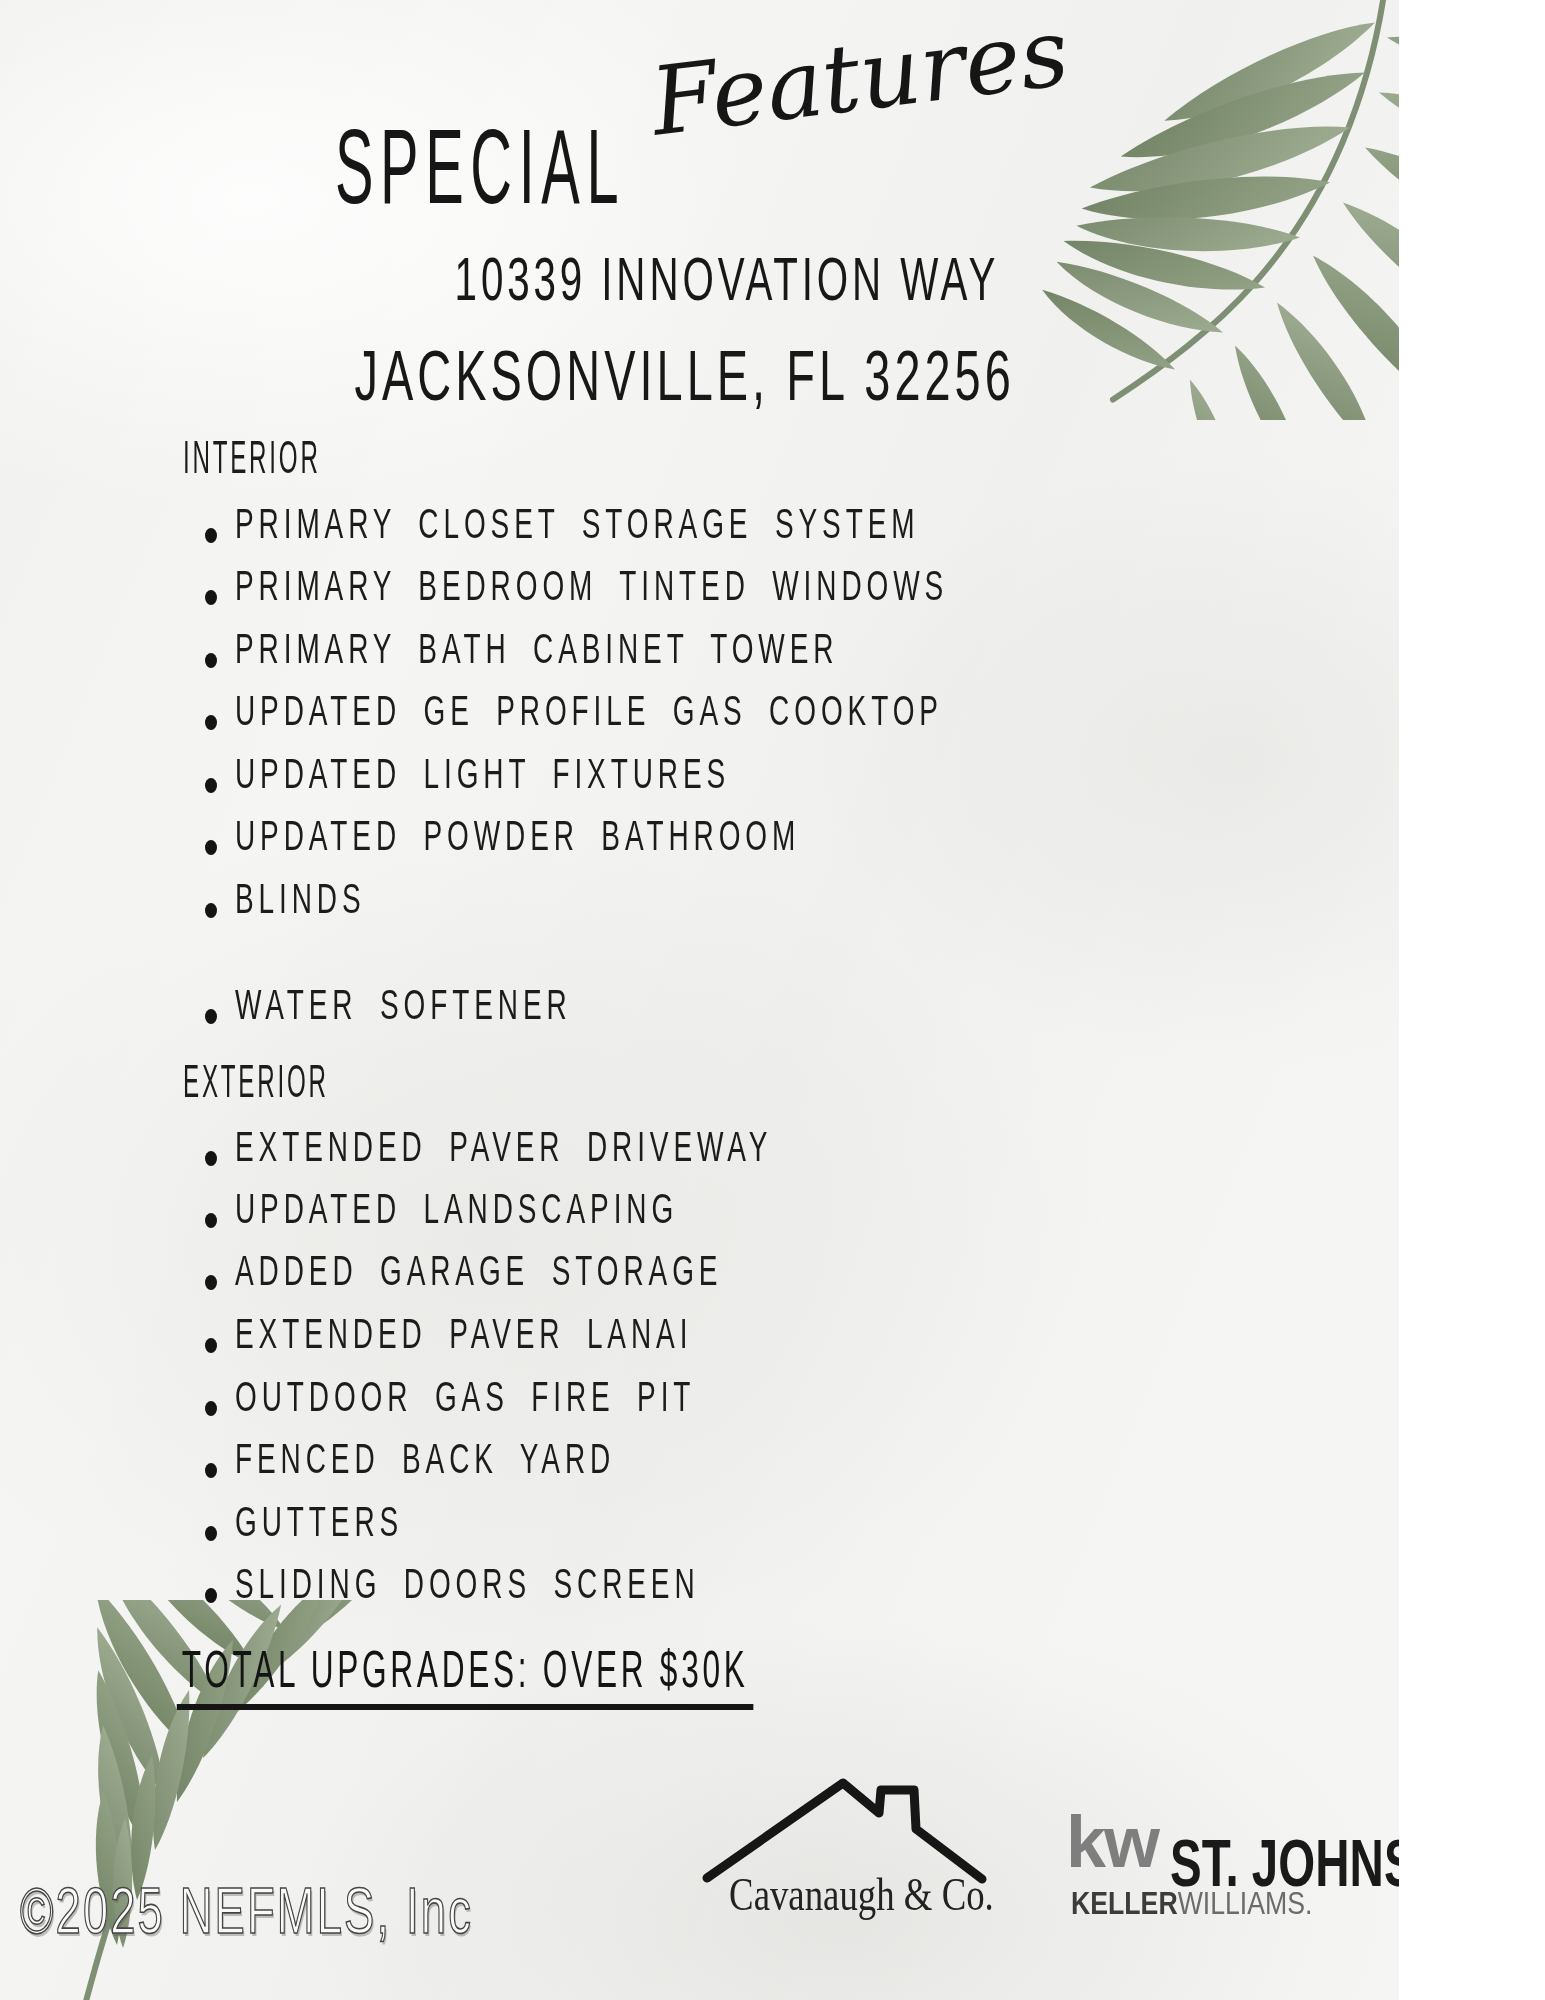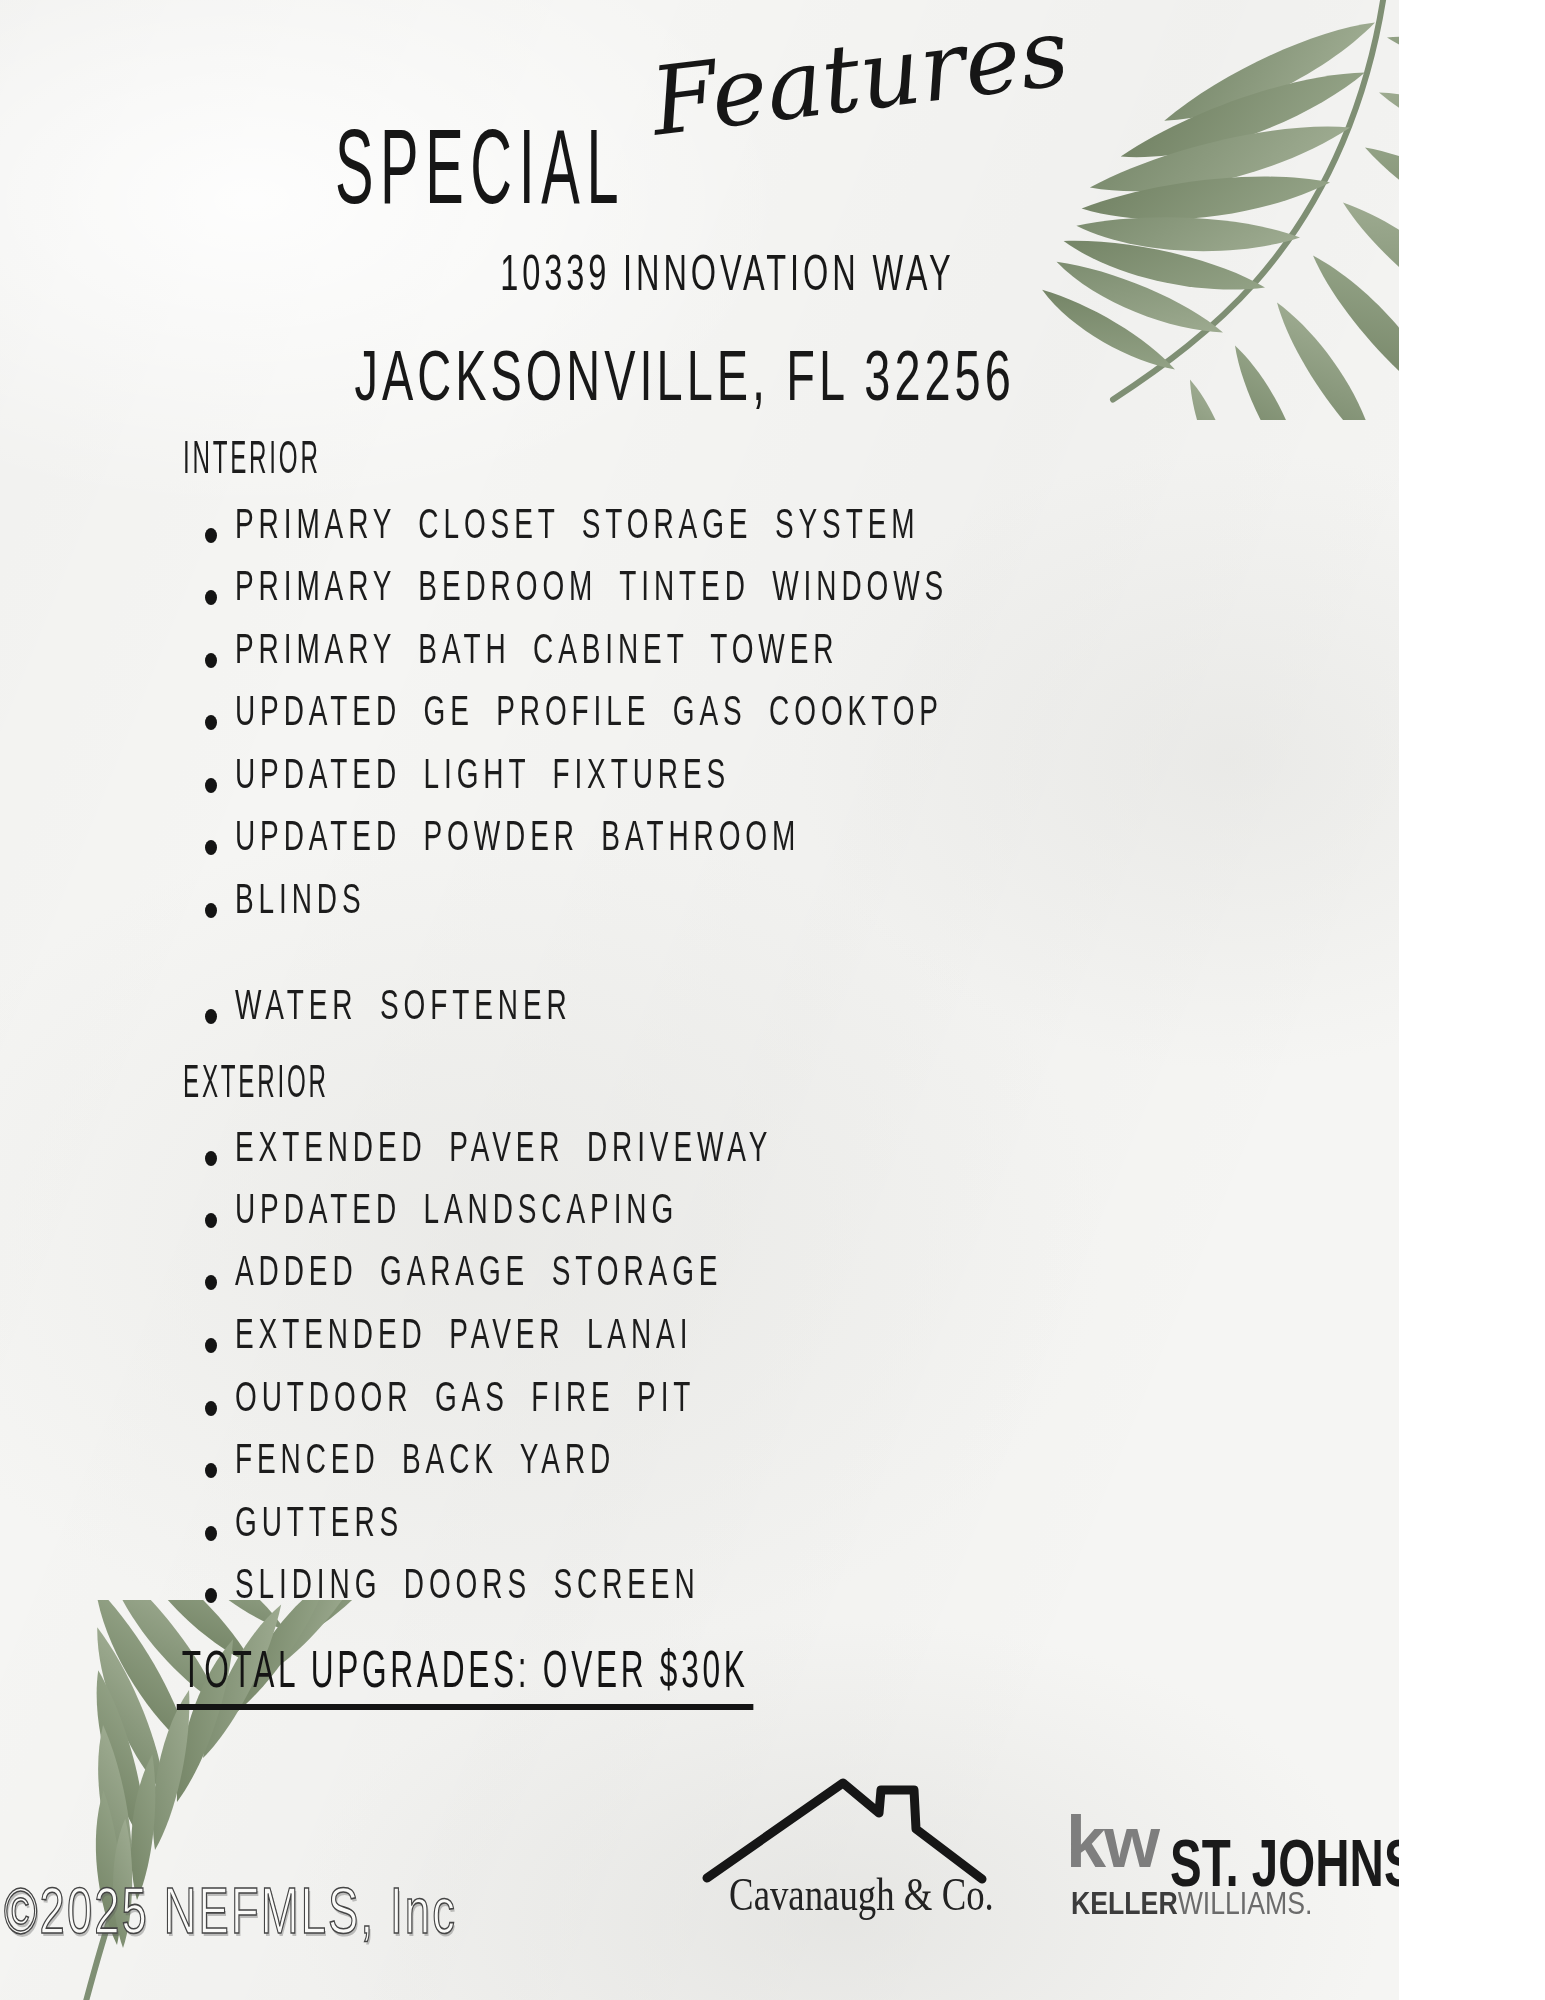--- a/index.html
+++ b/index.html
@@ -19,21 +19,21 @@
   .title-main{
     position:absolute;left:335px;top:114px;font-size:105px;line-height:1;
     letter-spacing:12px;transform:scale(0.55,1.0);transform-origin:0 0;color:#161616;
   }
   .title-script{
     position:absolute;left:652px;top:56px;font-family:"DejaVu Serif",serif;font-style:italic;
     font-size:94px;line-height:1;transform:rotate(-7deg);transform-origin:0 50%;color:#161616;
   }
   
   .addr{position:absolute;left:0;text-align:center;line-height:1;color:#181818;}
-  .addr-1{top:248px;width:1454px;font-size:50px;letter-spacing:6px;}
+  .addr-1{top:248px;width:1454px;font-size:62px;letter-spacing:6px;}
   .addr-1 > span{display:inline-block;transform:scale(0.65,1.0);transform-origin:50% 0;}
   .addr-2{top:341px;width:1370px;font-size:70px;letter-spacing:6px;}
   .addr-2 > span{display:inline-block;transform:scale(0.67,1.0);transform-origin:50% 0;}
   
   .heading{position:absolute;left:183px;font-size:44px;line-height:1;letter-spacing:5px;color:#1c1c1c;}
   .heading > span{display:inline-block;transform:scale(0.55,1.05);transform-origin:0 0;}
   .h-interior{top:434px;}
   .h-exterior{top:1058px;}
   .li{position:absolute;left:205px;height:44px;display:flex;align-items:flex-end;}
   .dot{width:12px;height:15px;border-radius:50%;background:#141414;margin-right:18px;flex:none;}
@@ -49,21 +49,21 @@
             font-family:"Liberation Serif",serif;font-size:46px;line-height:1;color:#222;}
   .cav-name > span{display:inline-block;transform:scale(0.8,1.0);transform-origin:50% 0;}
   .kw-mark{position:absolute;left:1066px;top:1806px;font-size:72px;font-weight:bold;line-height:1;color:#7e7e7e;letter-spacing:-2px;}
   .kw-office{position:absolute;left:1170px;top:1830px;font-size:66px;font-weight:bold;line-height:1;color:#1a1a1a;}
   .kw-office > span{display:inline-block;transform:scale(0.72,1.0);transform-origin:0 0;}
   .kw-company{position:absolute;left:1071px;top:1888px;font-size:31px;line-height:1;}
   .kw-company > span.wrap{display:inline-block;transform:scale(0.86,1.0);transform-origin:0 0;white-space:nowrap;}
   .kw-keller{font-weight:bold;color:#3c3c3c;}
   .kw-williams{font-weight:normal;color:#6b6b6b;}
   
-  .watermark{position:absolute;left:4px;top:1878px;font-size:62px;line-height:1;letter-spacing:3px;
+  .watermark{position:absolute;left:20px;top:1878px;font-size:62px;line-height:1;letter-spacing:3px;
              color:#fafaf8;-webkit-text-stroke:1.5px #454545;
              text-shadow:2px 3px 0 rgba(90,90,90,0.35);z-index:5;}
   .watermark > span{display:inline-block;transform:scale(0.73,1.05);transform-origin:0 0;}
   
   .leaf-tr{position:absolute;left:945px;top:-5px;width:600px;height:425px;z-index:1;}
   .leaf-bl{position:absolute;left:-15px;top:1600px;width:430px;height:400px;z-index:1;}
   .content{position:relative;z-index:2;}
 </style>
 </head>
 <body>

